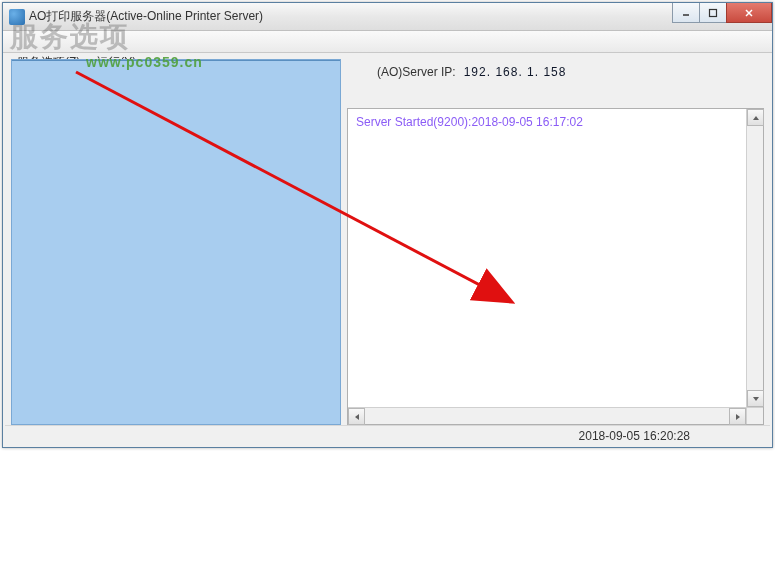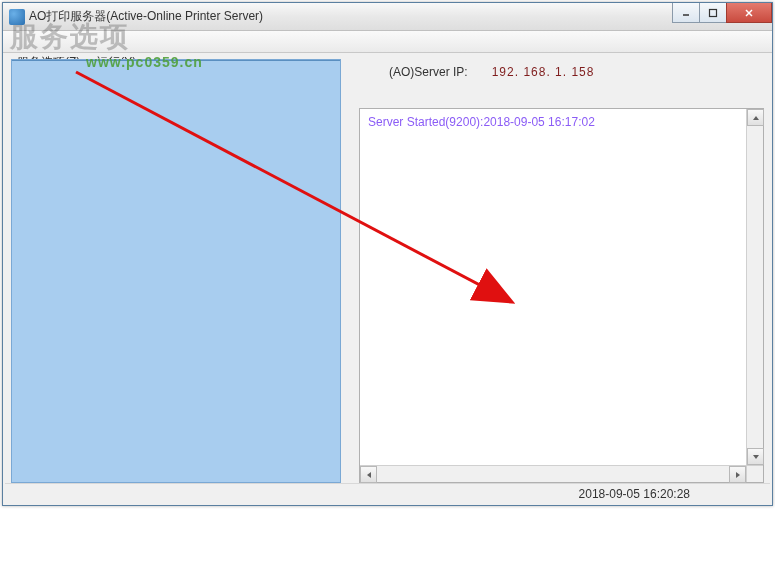--- a/index.html
+++ b/index.html
@@ -7,21 +7,21 @@
       width: 775px; height: 585px;
       font-family: "Microsoft YaHei", Tahoma, sans-serif;
       font-size: 12px;
       background: #fff;
       position: relative;
       overflow: hidden;
     }
     .window {
       position: absolute;
       left: 2px; top: 2px;
-      width: 771px; height: 504px;
+      width: 771px; height: 446px;
       background: #f0f0f0;
       border: 1px solid #5a7fa0;
       box-shadow: 0 0 3px rgba(0,0,0,0.3);
     }
     .titlebar {
       height: 28px;
       background: linear-gradient(to bottom, #f8f8f8 0%, #e8e8e8 50%, #dedede 100%);
       border-bottom: 1px solid #c0c0c0;
       display: flex;
       align-items: center;
@@ -73,21 +73,20 @@
       padding: 2px 8px;
       color: #333;
       font-size: 12px;
       margin-top: 41px;
     }
     .content {
       position: absolute;
       left: 8px; top: 56px;
       right: 8px; bottom: 22px;
       display: flex;
-      gap: 12px;
     }
     .left-panel {
       width: 330px;
       background: #a8cdef;
       border: 1px solid #7aa8d4;
       position: relative;
     }
     .left-top-sep {
       position: absolute;
       top: 0; left: 0; right: 0;
@@ -103,22 +102,22 @@
     .ip-row {
       height: 26px;
       display: flex;
       align-items: center;
       padding-left: 30px;
       font-family: Tahoma, sans-serif;
       font-size: 12px;
       color: #333;
     }
     .ip-value {
-      color: #7f1d1d;
-      margin-left: 24px;
+      color: #0f172a;
+      margin-left: 8px;
       letter-spacing: 1px;
     }
     .log-box {
       flex: 1;
       margin-top: 23px;
       background: #fff;
       border: 1px solid #b0b0b0;
       position: relative;
       padding: 6px 8px;
       font-family: Tahoma, sans-serif;

